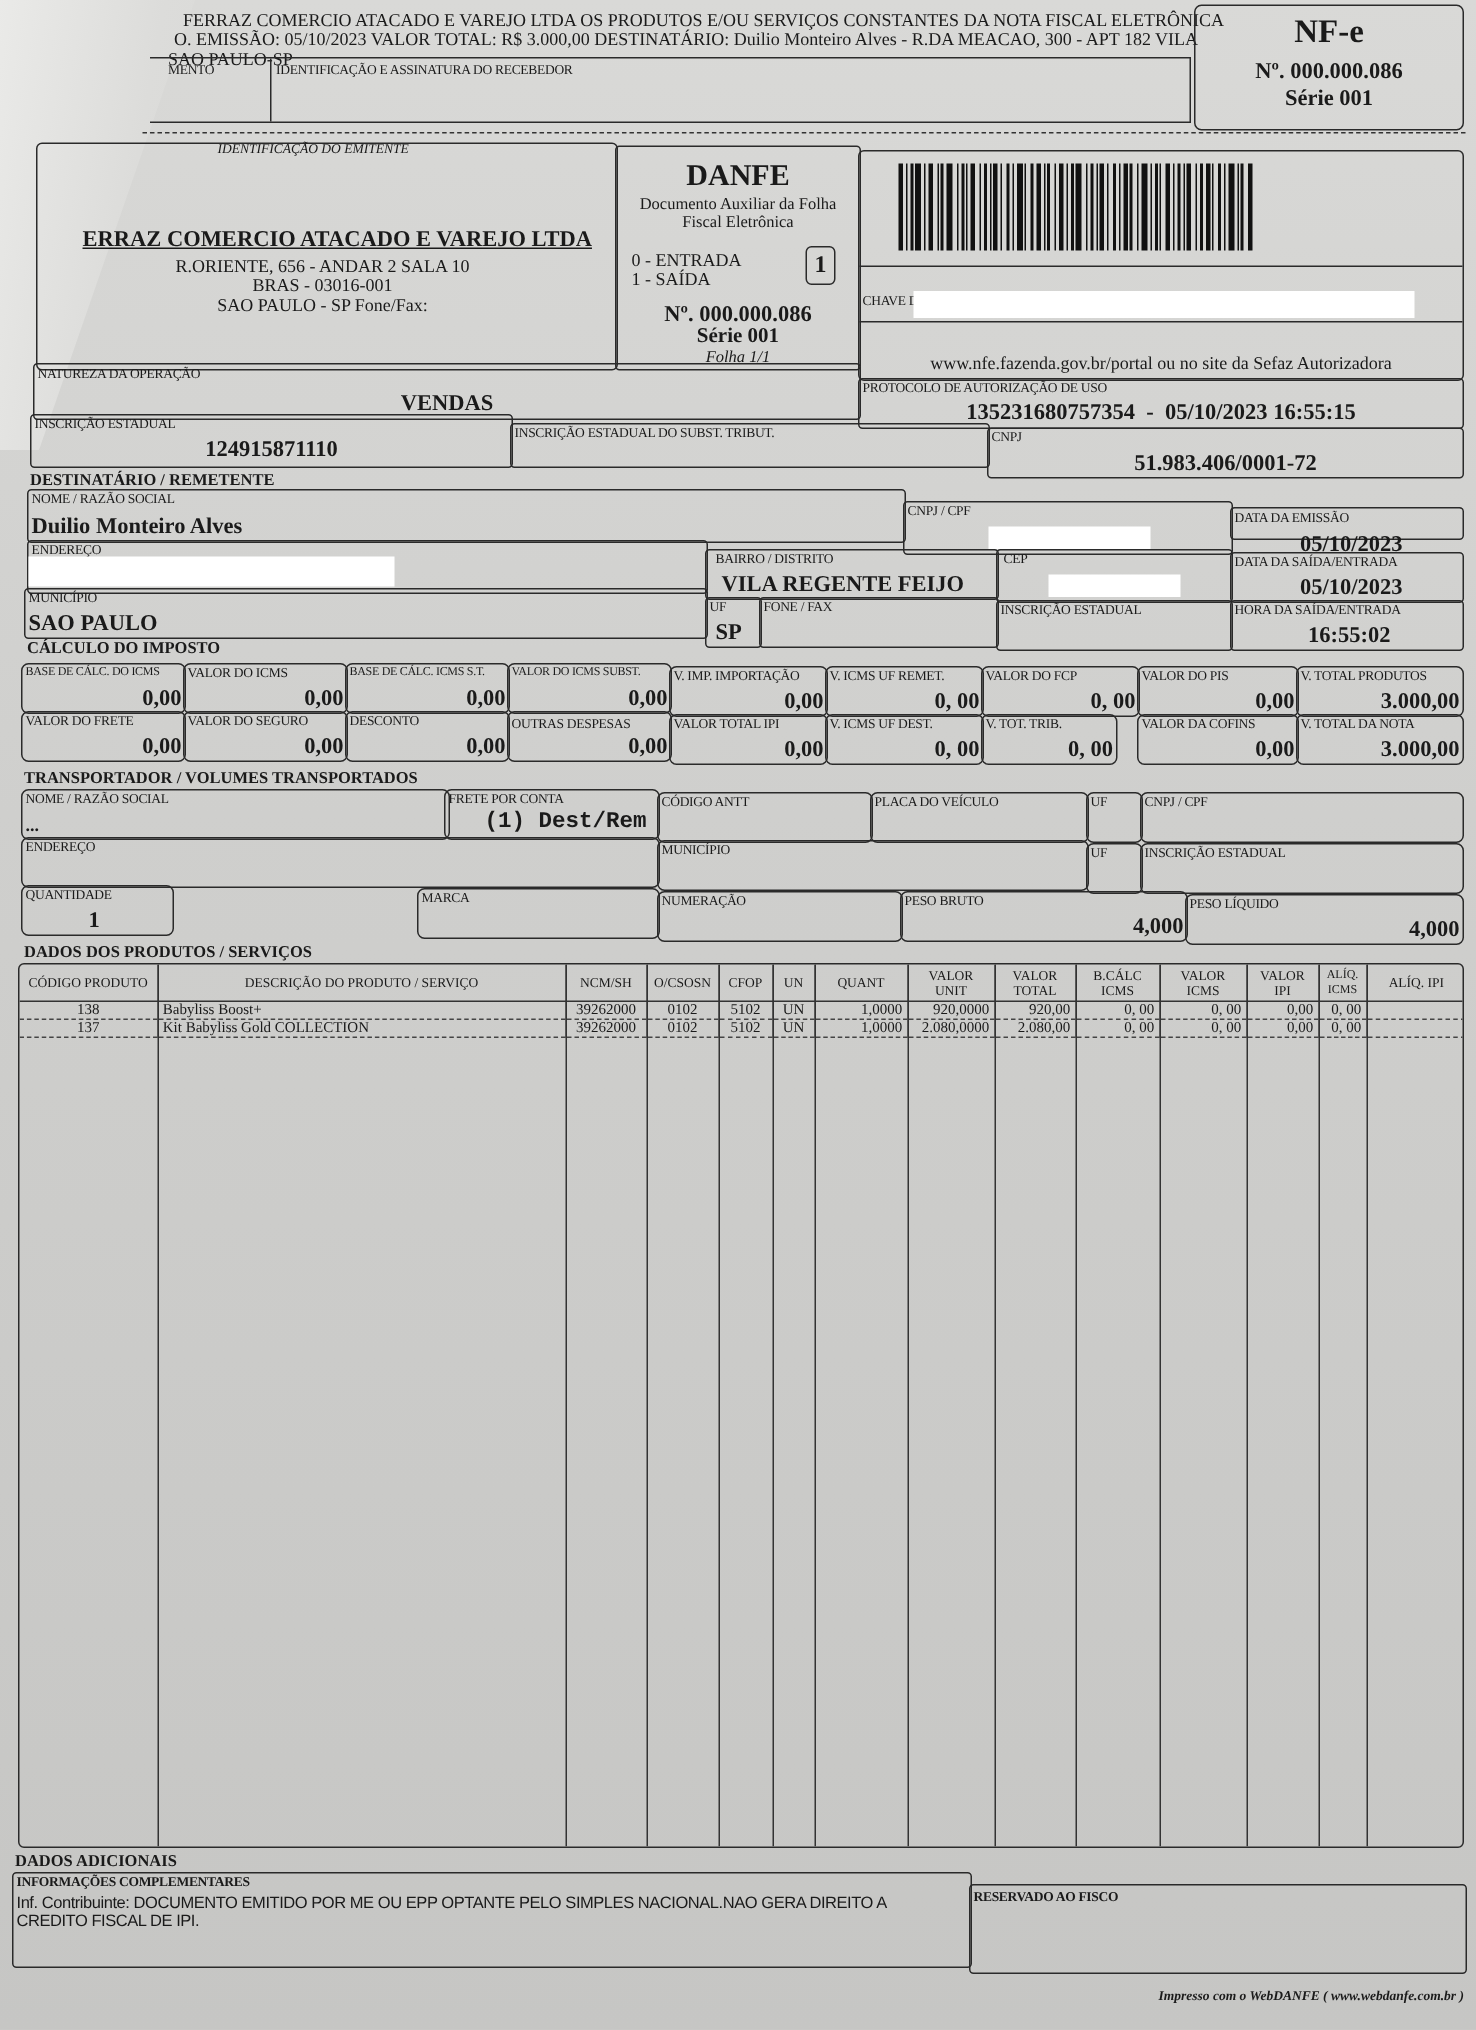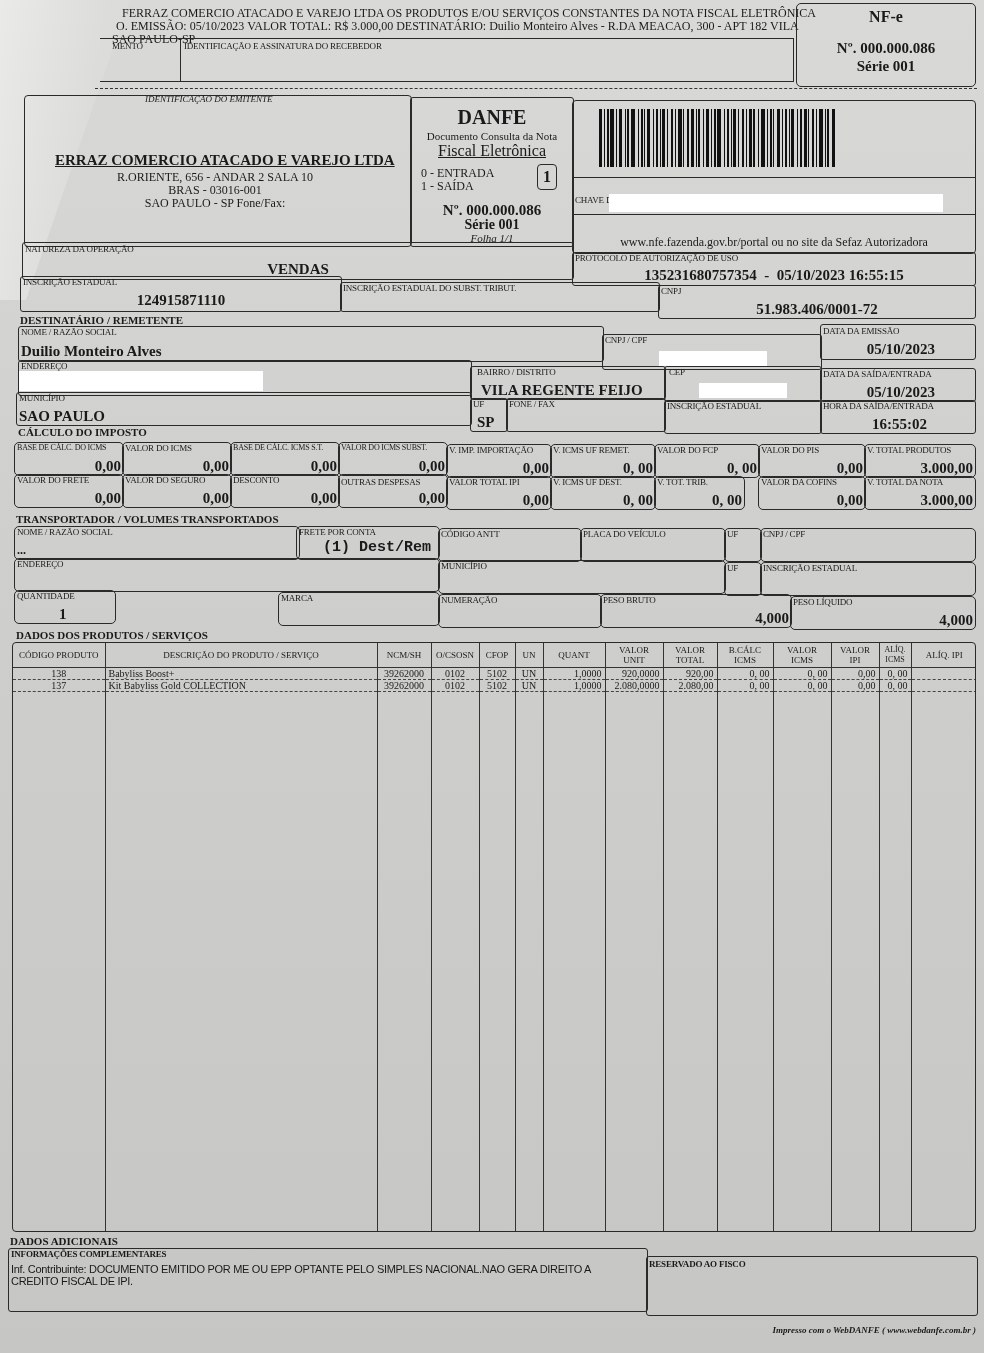--- a/index.html
+++ b/index.html
@@ -45,38 +45,38 @@
 
   <div class="abs" style="left:122px;top:6px;font-size:12px;white-space:nowrap;">FERRAZ COMERCIO ATACADO E VAREJO LTDA OS PRODUTOS E/OU SERVIÇOS CONSTANTES DA NOTA FISCAL ELETRÔNICA</div>
   <div class="abs" style="left:116px;top:19px;font-size:12px;white-space:nowrap;">O. EMISSÃO: 05/10/2023 VALOR TOTAL: R$ 3.000,00 DESTINATÁRIO: Duilio Monteiro Alves - R.DA MEACAO, 300 - APT 182 VILA</div>
   <div class="abs" style="left:112px;top:32px;font-size:12px;white-space:nowrap;">SAO PAULO-SP</div>
   <div class="abs" style="left:100px;top:38px;width:694px;height:44px;border-top:1.5px solid #2a2a2a;border-bottom:1.5px solid #2a2a2a;border-right:1.5px solid #2a2a2a;">
     <div class="lbl" style="left:12px;top:2px;">MENTO</div>
     <div class="abs" style="left:80px;top:0;bottom:0;border-left:1.5px solid #2a2a2a;"></div>
     <div class="lbl" style="left:84px;top:2px;">IDENTIFICAÇÃO E ASSINATURA DO RECEBEDOR</div>
   </div>
   <div class="box" style="left:796px;top:3px;width:180px;height:84px;">
-    <div class="val c" style="left:0;right:0;top:4px;font-size:16px;">NF-e</div>
+    <div class="val c" style="left:0;right:0;top:4px;font-size:22px;">NF-e</div>
     <div class="val c" style="left:0;right:0;top:36px;font-size:15px;">Nº. 000.000.086</div>
     <div class="val c" style="left:0;right:0;top:54px;font-size:15px;">Série 001</div>
   </div>
   <div class="dash" style="left:95px;top:88px;width:882px;"></div>
 
   <div class="box" style="left:24px;top:95px;width:388px;height:152px;border-radius:4px;">
     <div class="abs" style="left:120px;top:-2px;font-size:9px;font-style:italic;">IDENTIFICAÇÃO DO EMITENTE</div>
     <div class="val" style="left:30px;top:56px;font-size:15px;text-decoration:underline;">ERRAZ COMERCIO ATACADO E VAREJO LTDA</div>
     <div class="abs c" style="left:30px;width:320px;top:74px;font-size:12px;">R.ORIENTE, 656 - ANDAR 2 SALA 10</div>
     <div class="abs c" style="left:30px;width:320px;top:87px;font-size:12px;">BRAS - 03016-001</div>
     <div class="abs c" style="left:30px;width:320px;top:100px;font-size:12px;">SAO PAULO - SP Fone/Fax:</div>
   </div>
 
   <div class="box" style="left:410px;top:97px;width:164px;height:150px;border-radius:3px;">
     <div class="val c" style="left:0;right:0;top:8px;font-size:20px;">DANFE</div>
-    <div class="abs c" style="left:0;right:0;top:32px;font-size:11px;">Documento Consulta da Nota</div>
-    <div class="abs c" style="left:0;right:0;top:44px;font-size:16px;text-decoration:underline;">Fiscal Eletrônica</div>
+    <div class="abs c" style="left:0;right:0;top:32px;font-size:11px;">Documento Auxiliar da Folha</div>
+    <div class="abs c" style="left:0;right:0;top:44px;font-size:11px;">Fiscal Eletrônica</div>
     <div class="abs" style="left:10px;top:68px;font-size:12px;">0 - ENTRADA</div>
     <div class="abs" style="left:10px;top:81px;font-size:12px;">1 - SAÍDA</div>
     <div class="val c" style="left:126px;top:66px;width:20px;height:26px;font-size:16px;border:1.5px solid #2a2a2a;border-radius:4px;line-height:23px;">1</div>
     <div class="val c" style="left:0;right:0;top:104px;font-size:15px;">Nº. 000.000.086</div>
     <div class="val c" style="left:0;right:0;top:119px;font-size:14px;">Série 001</div>
     <div class="abs c" style="left:0;right:0;top:134px;font-size:11px;font-style:italic;">Folha 1/1</div>
   </div>
 
   <div class="box" style="left:572px;top:100px;width:404px;height:154px;border-radius:4px;">
     <div class="barcode" style="left:26px;top:8px;width:360px;height:58px;">
@@ -171,21 +171,21 @@
 
   <div class="sec" style="left:20px;top:314px;">DESTINATÁRIO / REMETENTE</div>
   <div class="box" style="left:18px;top:326px;width:586px;height:36px;border-radius:3px;">
     <div class="lbl" style="left:2px;top:0;">NOME / RAZÃO SOCIAL</div>
     <div class="val" style="left:2px;top:16px;font-size:15px;">Duilio Monteiro Alves</div>
   </div>
   <div class="box" style="left:602px;top:334px;width:220px;height:36px;border-radius:3px;">
     <div class="lbl" style="left:2px;top:0;">CNPJ / CPF</div>
     <div class="redact" style="left:56px;top:16px;width:108px;height:15px;"></div>
   </div>
-  <div class="box" style="left:820px;top:324px;width:156px;height:36px;border-radius:3px;">
+  <div class="box" style="left:820px;top:338px;width:156px;height:22px;border-radius:3px;">
     <div class="lbl" style="left:2px;top:1px;">DATA DA EMISSÃO</div>
     <div class="val r" style="right:40px;top:16px;font-size:15px;">05/10/2023</div>
   </div>
 
   <div class="box" style="left:18px;top:360px;width:454px;height:36px;border-radius:3px;">
     <div class="lbl" style="left:2px;top:0;">ENDEREÇO</div>
     <div class="redact" style="left:0;top:10px;width:244px;height:20px;"></div>
   </div>
   <div class="box" style="left:470px;top:366px;width:196px;height:34px;border-radius:3px;">
     <div class="lbl" style="left:6px;top:0;">BAIRRO / DISTRITO</div>

